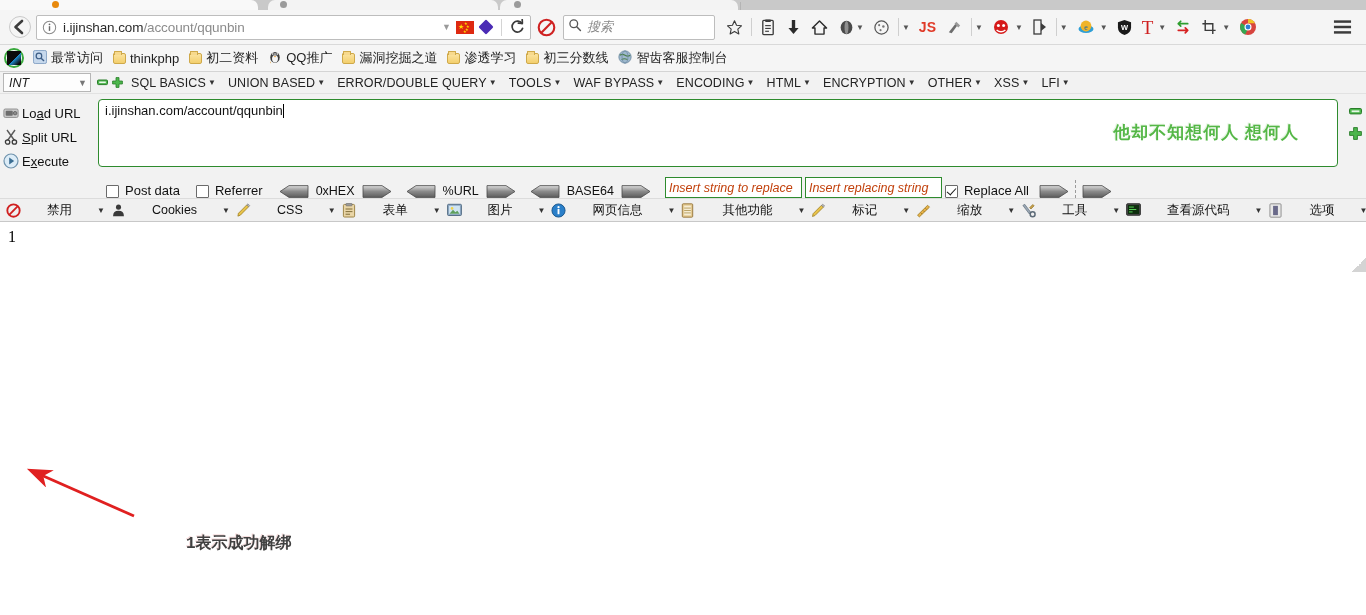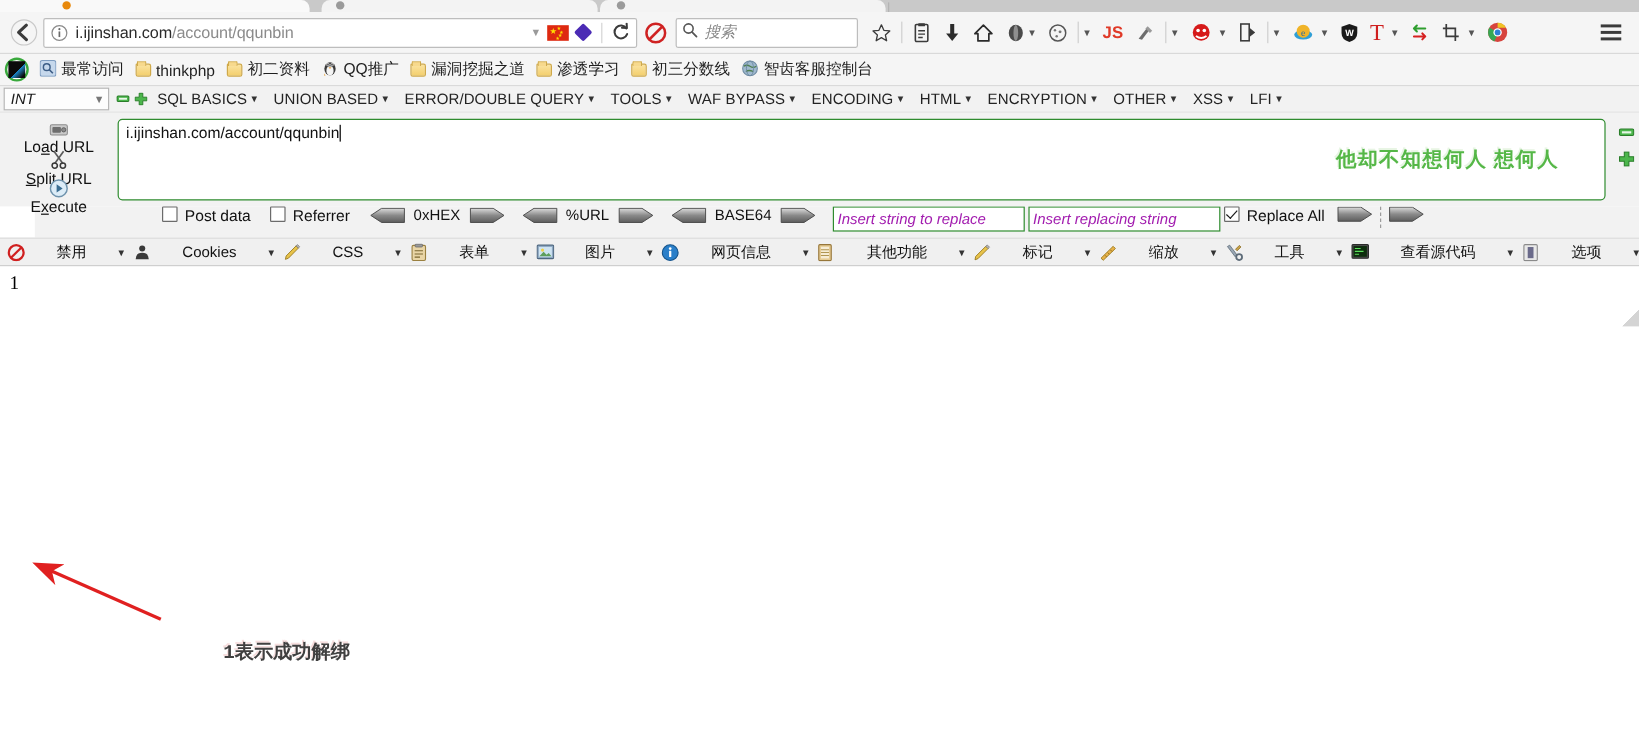--- a/index.html
+++ b/index.html
@@ -212,21 +212,21 @@
     display: flex;
     padding-top: 5px;
   }
   #hb-actions {
     width: 98px; flex: 0 0 auto;
     padding-top: 2px;
   }
   .hb-act {
     display: flex; align-items: center;
     height: 24px;
-    font-size: 13px; color: #111; flex-direction: column;
+    font-size: 13px; color: #111;
   }
   .hb-act .aico {
     width: 22px; flex: 0 0 auto;
     display: flex; align-items: center; justify-content: center;
   }
   .hb-act .alabel u { text-decoration: underline; }
 
   #hb-textarea {
     flex: 1 1 auto;
     margin-right: 6px;
@@ -261,23 +261,23 @@
     width: 22px; flex: 0 0 auto;
     padding-top: 5px;
     display: flex; flex-direction: column; align-items: center;
   }
   .plusminus { width: 13px; height: 13px; margin-bottom: 9px; }
 
   
   #hb-options {
     background: #f2f2f2;
     height: 26px;
-    display: flex; align-items: flex-start;
+    display: flex; align-items: flex-end;
     padding-left: 106px;
-    font-size: 13px; color: #111; margin-left: 29px;
+    font-size: 13px; color: #111;
   }
   .cb {
     width: 13px; height: 13px;
     border: 1px solid #6b6b6b;
     background: #fff;
     flex: 0 0 auto;
     position: relative;
     border-radius: 1px;
   }
   .cb.checked::after {
@@ -292,24 +292,24 @@
   .cb-label { margin: 0 16px 0 6px; white-space: nowrap; }
   .codec-group {
     display: flex; align-items: center;
     margin-right: 14px; flex: 0 0 auto;
   }
   .codec-name { font-size: 12.5px; padding: 0 7px; white-space: nowrap; }
   .chev {
     width: 30px; height: 13px; flex: 0 0 auto;
   }
   .repl-input {
-    width: 160px; height: 21px;
+    width: 137px; height: 21px;
     border: 1px solid #2e8b2e;
     background: #fff;
-    font-size: 12.5px; font-style: italic; color: #a21caf;
+    font-size: 12.5px; font-style: italic; color: #c2410c;
     padding: 0 3px;
     display: flex; align-items: center;
     overflow: hidden; white-space: nowrap;
     flex: 0 0 auto;
     margin-right: 3px;
   }
   .dash-sep {
     border-left: 1px dashed #9b9b9b;
     height: 18px; margin: 0 6px; flex:0 0 auto;
   }

